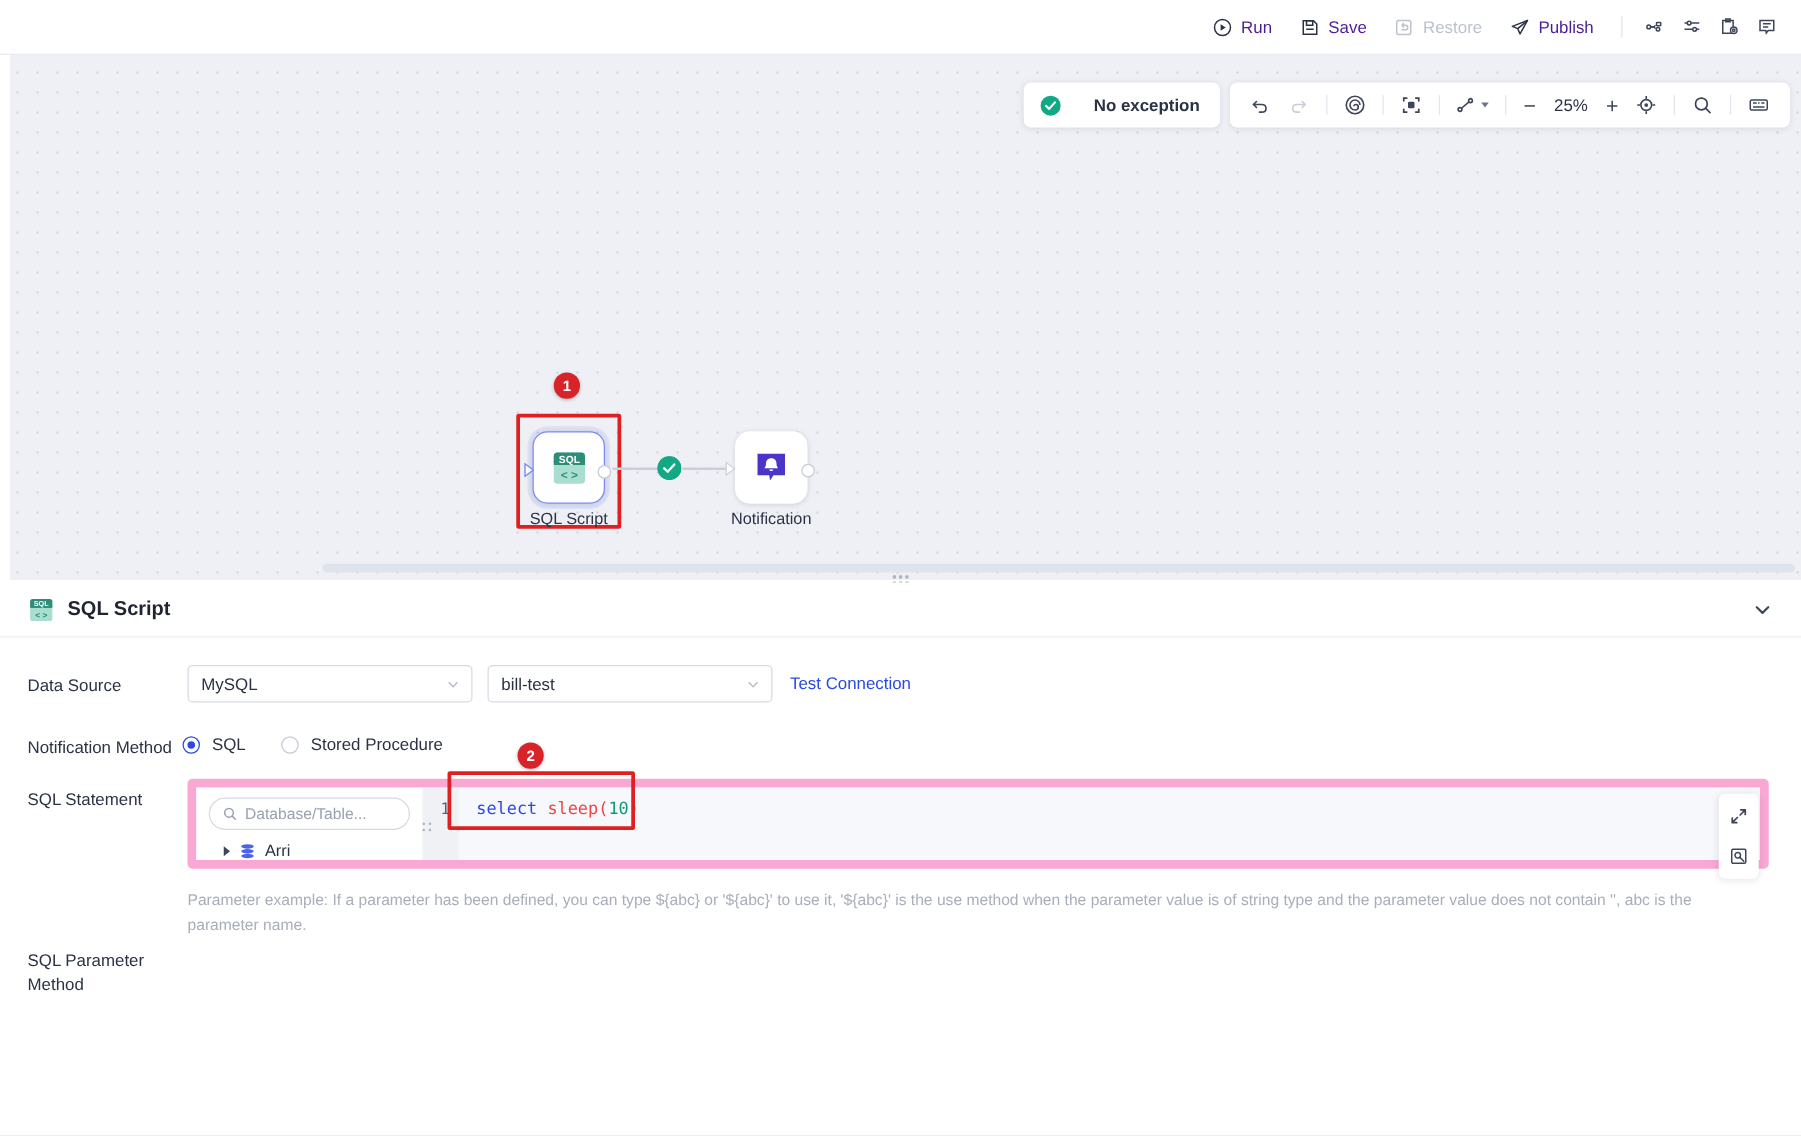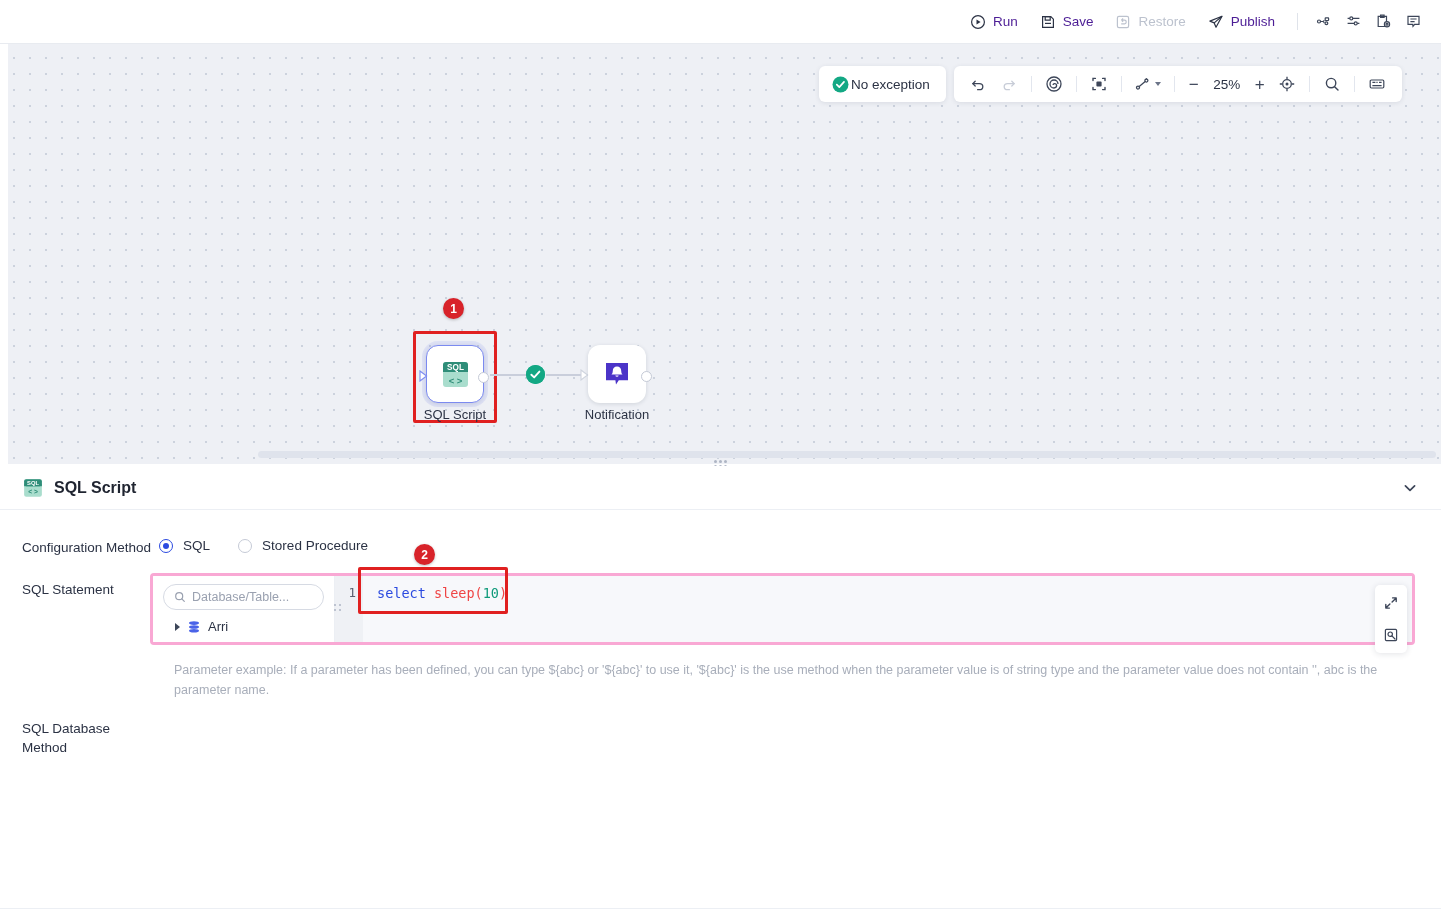--- a/index.html
+++ b/index.html
@@ -48,22 +48,22 @@
   }
   .canvas-left-strip {
     position:absolute; left:0; top:0; width:8px; height:420px; background:#ffffff;
   }
 
   
   .c-toolbar { position:absolute; top: 22px; left: 819px; display:flex; align-items:center; gap:8px; }
   .no-exception {
     height: 36px; background:#fff; border-radius:6px;
     box-shadow: 0 1px 5px rgba(28,39,64,.10);
-    display:flex; align-items:center; gap:2px; padding: 0 16px 0 13px;
-    font-size: 13.5px; color:#2b3244;
+    display:flex; align-items:center; gap:26px; padding: 0 16px 0 13px;
+    font-size: 13.5px; color:#2b3244;font-weight:bold;
   }
   .c-tools {
     height: 36px; background:#fff; border-radius:6px;
     box-shadow: 0 1px 5px rgba(28,39,64,.10);
     display:flex; align-items:center; padding: 0 10px;
   }
   .c-ibtn { width:30px; height:28px; display:flex; align-items:center; justify-content:center; cursor:pointer; border-radius:4px; color:#3d4659;}
   .c-ibtn.dim { color:#c7ccd7; cursor:default; }
   .c-divider { width:1px; height:16px; background:#e2e6ee; margin:0 7px; }
   .zoom-group { display:flex; align-items:center; gap:7px; padding: 0 5px; }
@@ -134,21 +134,21 @@
   .select .chev { position:absolute; right:9px; color:#b6bcc9; }
   .link { color:#2b4ae0; font-size:13.5px; cursor:pointer; }
 
   .radio-grp { display:flex; align-items:center; gap:10px; font-size:13.5px; color:#2b3244; padding-top:6px;}
   .radio { width:14px;height:14px;border-radius:50%;border:1px solid #c5cad6;background:#fff;display:inline-flex;align-items:center;justify-content:center;cursor:pointer;}
   .radio.on { border-color:#2b4ae0; }
   .radio.on::after { content:''; width:6px;height:6px;border-radius:50%;background:#2b4ae0; }
 
   
   .editor-outer { position:relative; width: 1265px; }
-  .editor-box { display:flex; border:3px solid #f9a8d4; border-radius:4px; overflow:hidden; height:72px; background:#fff; }
+  .editor-box { display:flex; border:7px solid #f9a8d4; border-radius:4px; overflow:hidden; height:72px; background:#fff; }
   .tree-pane { width:182px; background:#fff; border-right:1px solid #eceff4; padding:8px 10px 0 10px; position:relative; }
   .tree-search {
     height:26px; border:1px solid #d6dae3; border-radius:13px; display:flex; align-items:center;
     gap:6px; padding:0 10px; font-size:12.5px; color:#9aa1b0;
   }
   .tree-item { display:flex; align-items:center; gap:7px; margin-top:9px; padding-left:12px; font-size:13px; color:#2b3244; }
   .tri { width:0;height:0;border-top:4px solid transparent;border-bottom:4px solid transparent;border-left:5px solid #3d4659; }
   .grip { position:absolute; right:-7px; top:28px; display:grid; grid-template-columns:repeat(2,2px); grid-auto-rows:2px; gap:3px; }
   .grip i { width:2px;height:2px;background:#aeb5c4;border-radius:50%;display:block; }
 
@@ -420,23 +420,43 @@
       <span class="panel-collapse">
         <svg width="18" height="18" viewBox="0 0 18 18" fill="none" stroke="#3d4659" stroke-width="1.7" stroke-linecap="round" stroke-linejoin="round">
           <path d="M4.4 6.8 9 11.3l4.6-4.5"></path>
         </svg>
       </span>
     </div>
 
 
     <div class="form">
 
+      <div class="row">
+        <div class="lbl">Data Source</div>
+        <div class="select" style="width:228px;">
+          <span>MySQL</span>
+          <span class="chev">
+            <svg width="11" height="11" viewBox="0 0 11 11" fill="none" stroke="#b6bcc9" stroke-width="1.2">
+                <path d="M2 3.8 5.5 7.4 9 3.8"></path>
+              </svg>
+          </span>
+        </div>
+        <div class="select" style="width:228px; margin-left:12px;">
+          <span>bill-test</span>
+          <span class="chev">
+            <svg width="11" height="11" viewBox="0 0 11 11" fill="none" stroke="#b6bcc9" stroke-width="1.2">
+                <path d="M2 3.8 5.5 7.4 9 3.8"></path>
+              </svg>
+          </span>
+        </div>
+        <div class="link" style="margin-left:14px; padding-top:7px;">Test Connection</div>
+      </div>
 
       <div class="row" style="margin-bottom:16px;">
-        <div class="lbl" style="width:auto; padding-top:6px;">Configuration Method</div>
+        <div class="lbl" style="width:auto; padding-top:6px;">Notification Method</div>
         <div class="radio-grp" style="margin-left:8px;">
           <span class="radio on"></span>
           <span>SQL</span>
           <span class="radio" style="margin-left:18px;"></span>
           <span>Stored Procedure</span>
         </div>
       </div>
 
       <div class="row" style="margin-bottom:4px;">
         <div class="lbl">SQL Statement</div>
@@ -494,28 +514,28 @@
               <svg width="16" height="16" viewBox="0 0 16 16" fill="none" stroke="#3d4659" stroke-width="1.2">
                 <rect x="2.4" y="2.4" width="11.2" height="11.2" rx="1"></rect>
                 <circle cx="7.2" cy="7.2" r="2.2"></circle>
                   <path d="M8.9 8.9 12 12" stroke-linecap="round"></path>
               </svg>
             </div>
           </div>
         </div>
       </div>
 
-      <div class="row" style="margin-bottom:12px;gap:24px;">
+      <div class="row" style="margin-bottom:2px;">
         <div class="lbl"></div>
         <div class="help">Parameter example: If a parameter has been defined, you can type ${abc} or '${abc}' to use it, '${abc}' is the use method when the parameter value is of string type and the parameter value does not contain '', abc is the parameter name.</div>
       </div>
 
       <div class="row" style="margin-bottom:0;">
         <div class="lbl">
-          <div>SQL Database</div>
+          <div>SQL Parameter</div>
           <div>Method</div>
         </div>
       </div>
     </div>
 
     <div class="bottom-rule"></div>
   </div>
 </div>
 
 </body></html>

